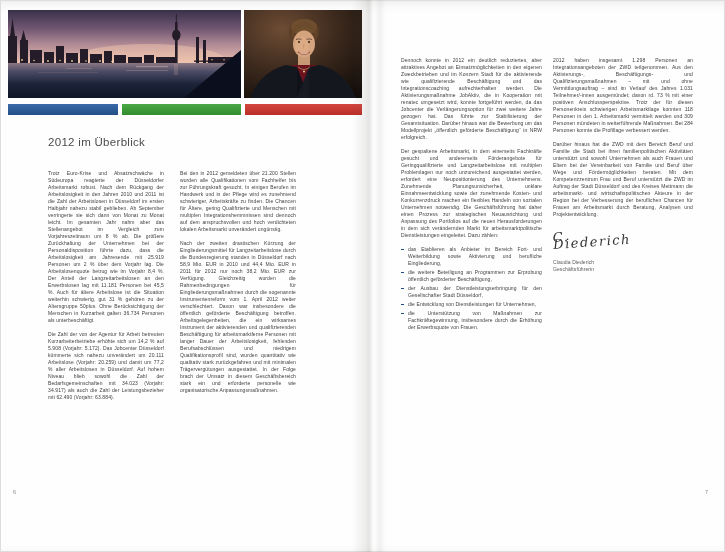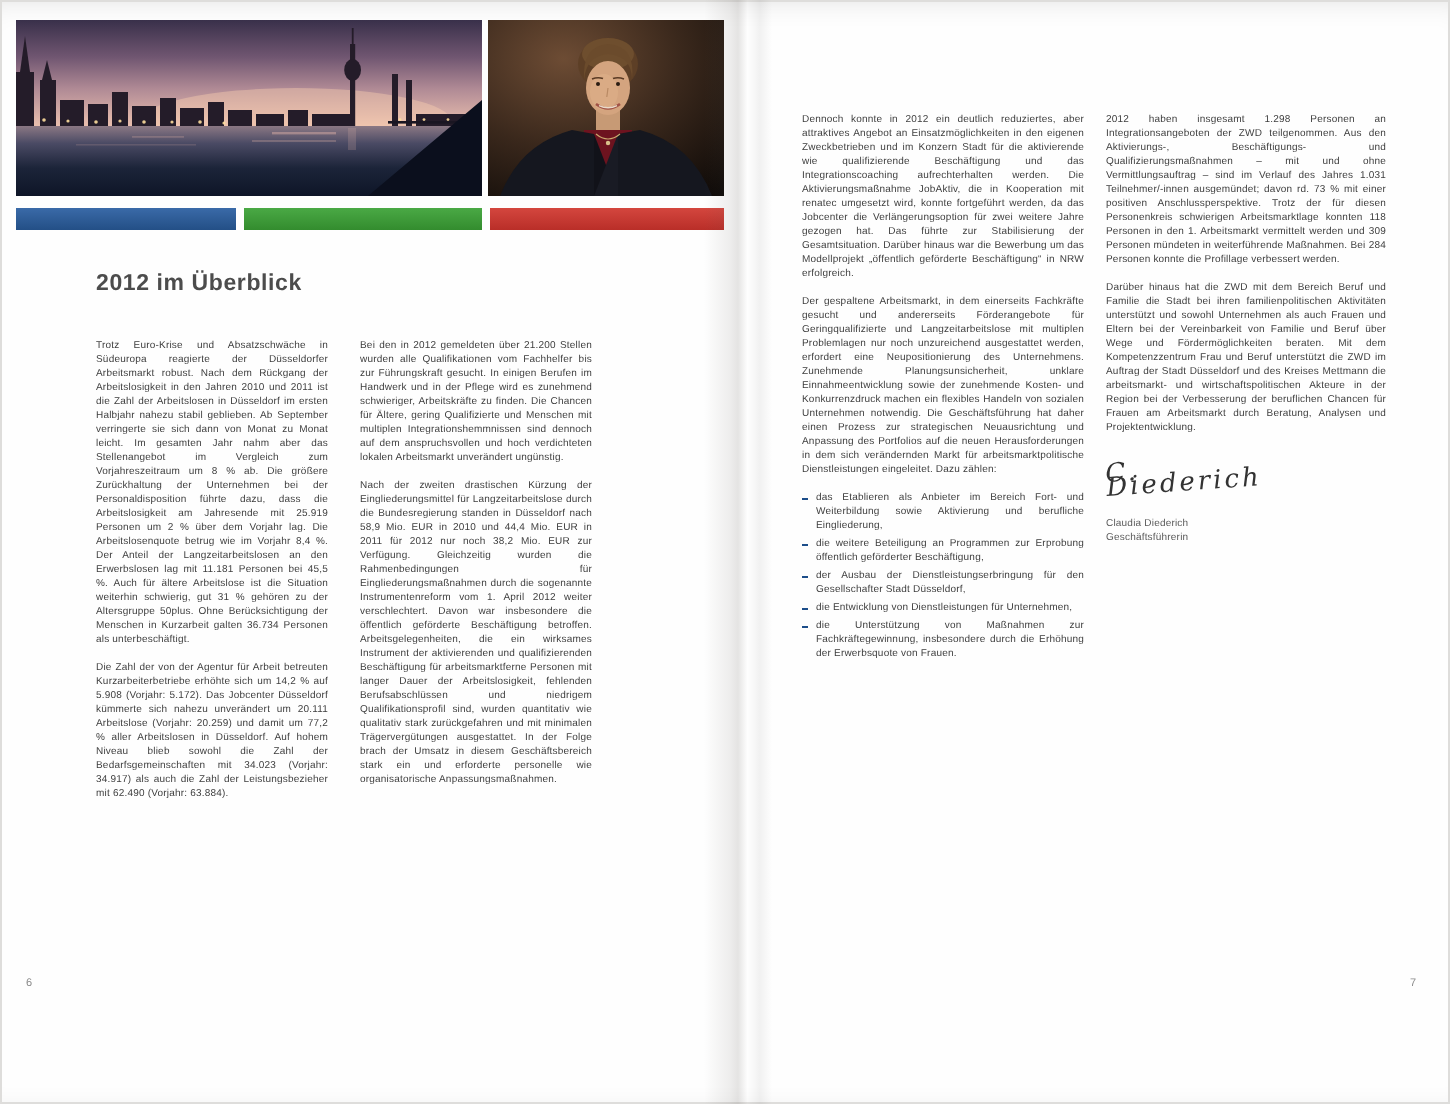--- a/index.html
+++ b/index.html
@@ -30,21 +30,21 @@
   .photo-city{left:8px;width:233px;}
   .photo-portrait{left:244px;width:118px;}
   
   .bar{position:absolute;top:104px;height:11px;}
   .bar-blue {left:8px;  width:110px;background:linear-gradient(180deg,#3a6aa8,#234f86);}
   .bar-green{left:122px;width:119px;background:linear-gradient(180deg,#4aa945,#338c2e);}
   .bar-red  {left:245px;width:117px;background:linear-gradient(180deg,#d4463e,#b92e28);}
   
   .heading{
     position:absolute;left:48px;top:136px;margin:0;
-    font-size:11.5px;font-weight:700;letter-spacing:.3px;color:#4c4c4c;
+    font-size:11.5px;font-weight:400;letter-spacing:.3px;color:#4c4c4c;
   }
   
   .col{
     position:absolute;font-size:5px;line-height:7px;color:#3e3e3e;
     text-align:justify;letter-spacing:.1px;
   }
   .col p{margin:0 0 7px 0;}
   .lp-col1{left:48px; top:170px;width:116px;}
   .lp-col2{left:180px;top:170px;width:116px;}
   .rp-col1{left:33px; top:57px; width:141px;}

